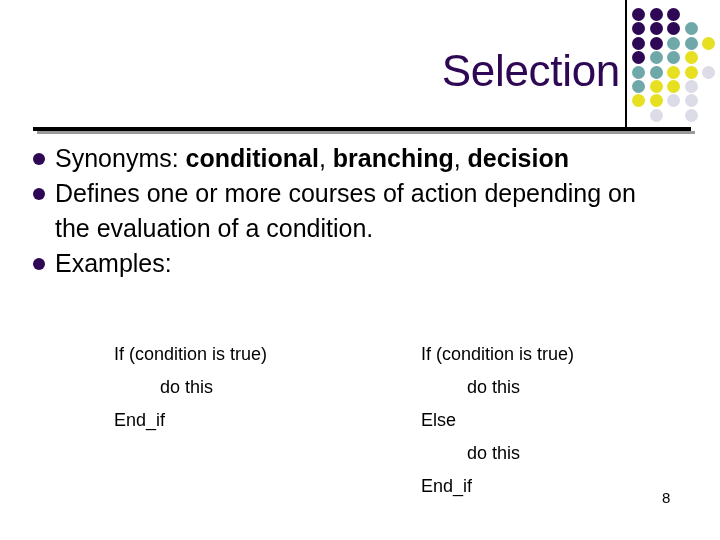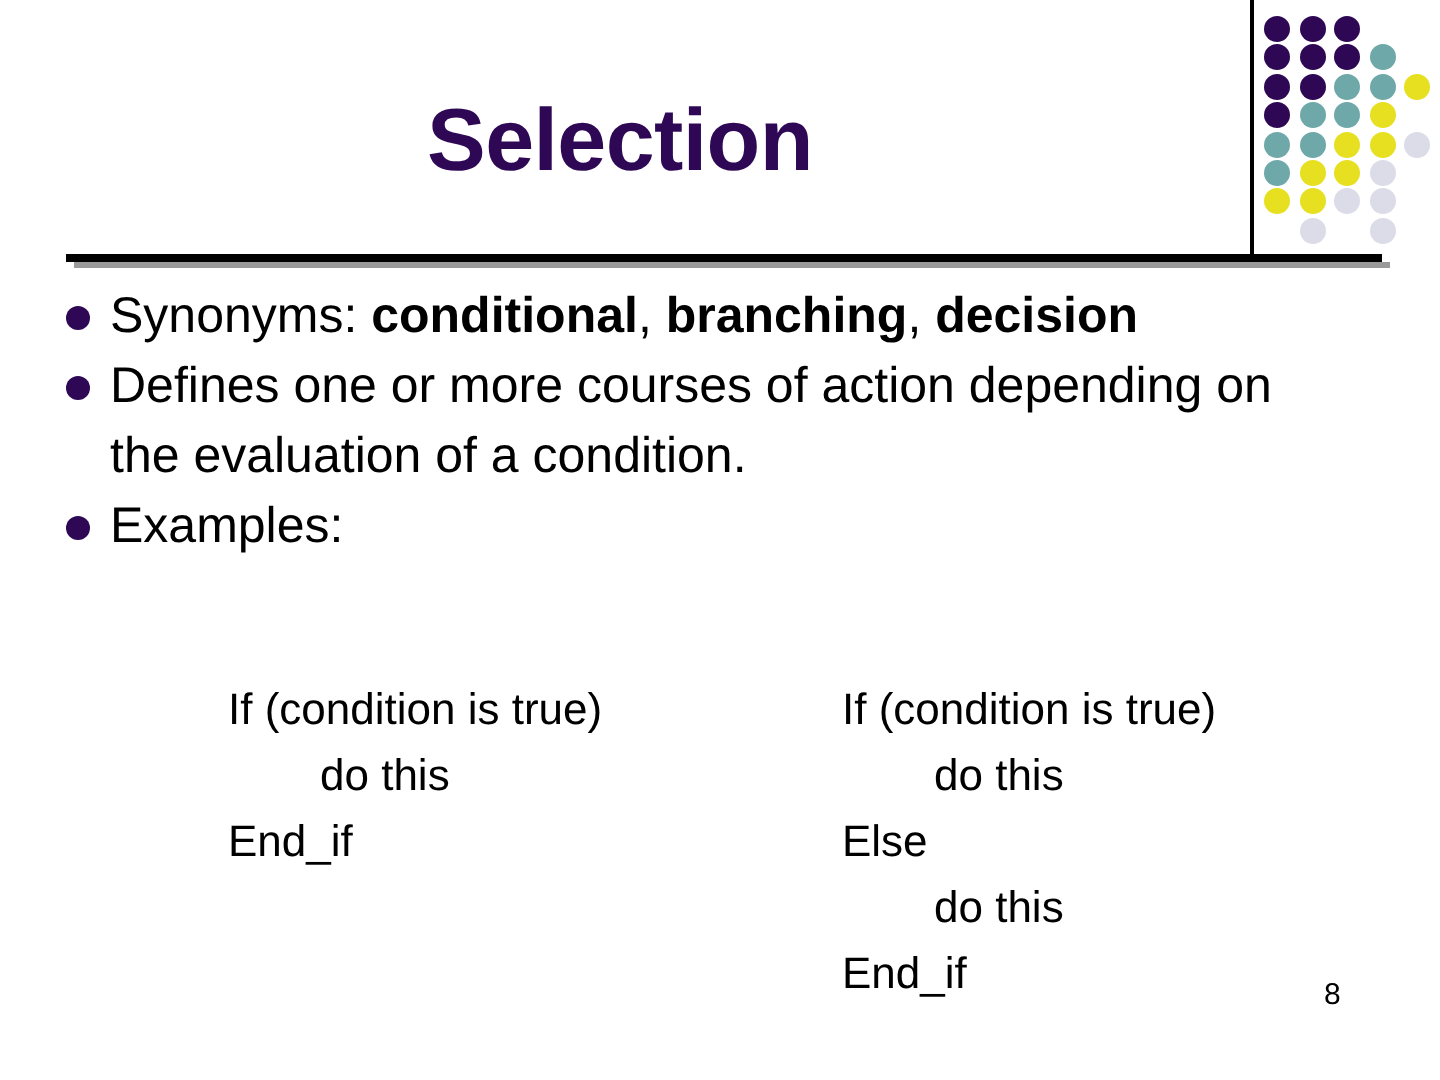--- a/index.html
+++ b/index.html
@@ -42,23 +42,23 @@
     height: 131px;
     background: #000000;
   }
 
   
   #slide-title {
     position: absolute;
     left: 0px;
     top: 48px;
     width: 620px;
-    text-align: center;
+    text-align: right;
     font-size: 44px;
-    font-weight: bold;
+    font-weight: normal;
     letter-spacing: -0.3px;
     color: #2E0854;
     line-height: 1.05;
     white-space: nowrap;
   }
 
   
   #title-rule {
     position: absolute;
     left: 33px;
@@ -110,21 +110,21 @@
   #examples {
     position: absolute;
     left: 0px;
     top: 338px;
     width: 720px;
     height: 170px;
   }
   .example-col {
     position: absolute;
     top: 0px;
-    font-size: 22px;
+    font-size: 18px;
     line-height: 33px;
     color: #000000;
     white-space: pre;
   }
   #example-col-if {
     left: 114px;
   }
   #example-col-ifelse {
     left: 421px;
   }

